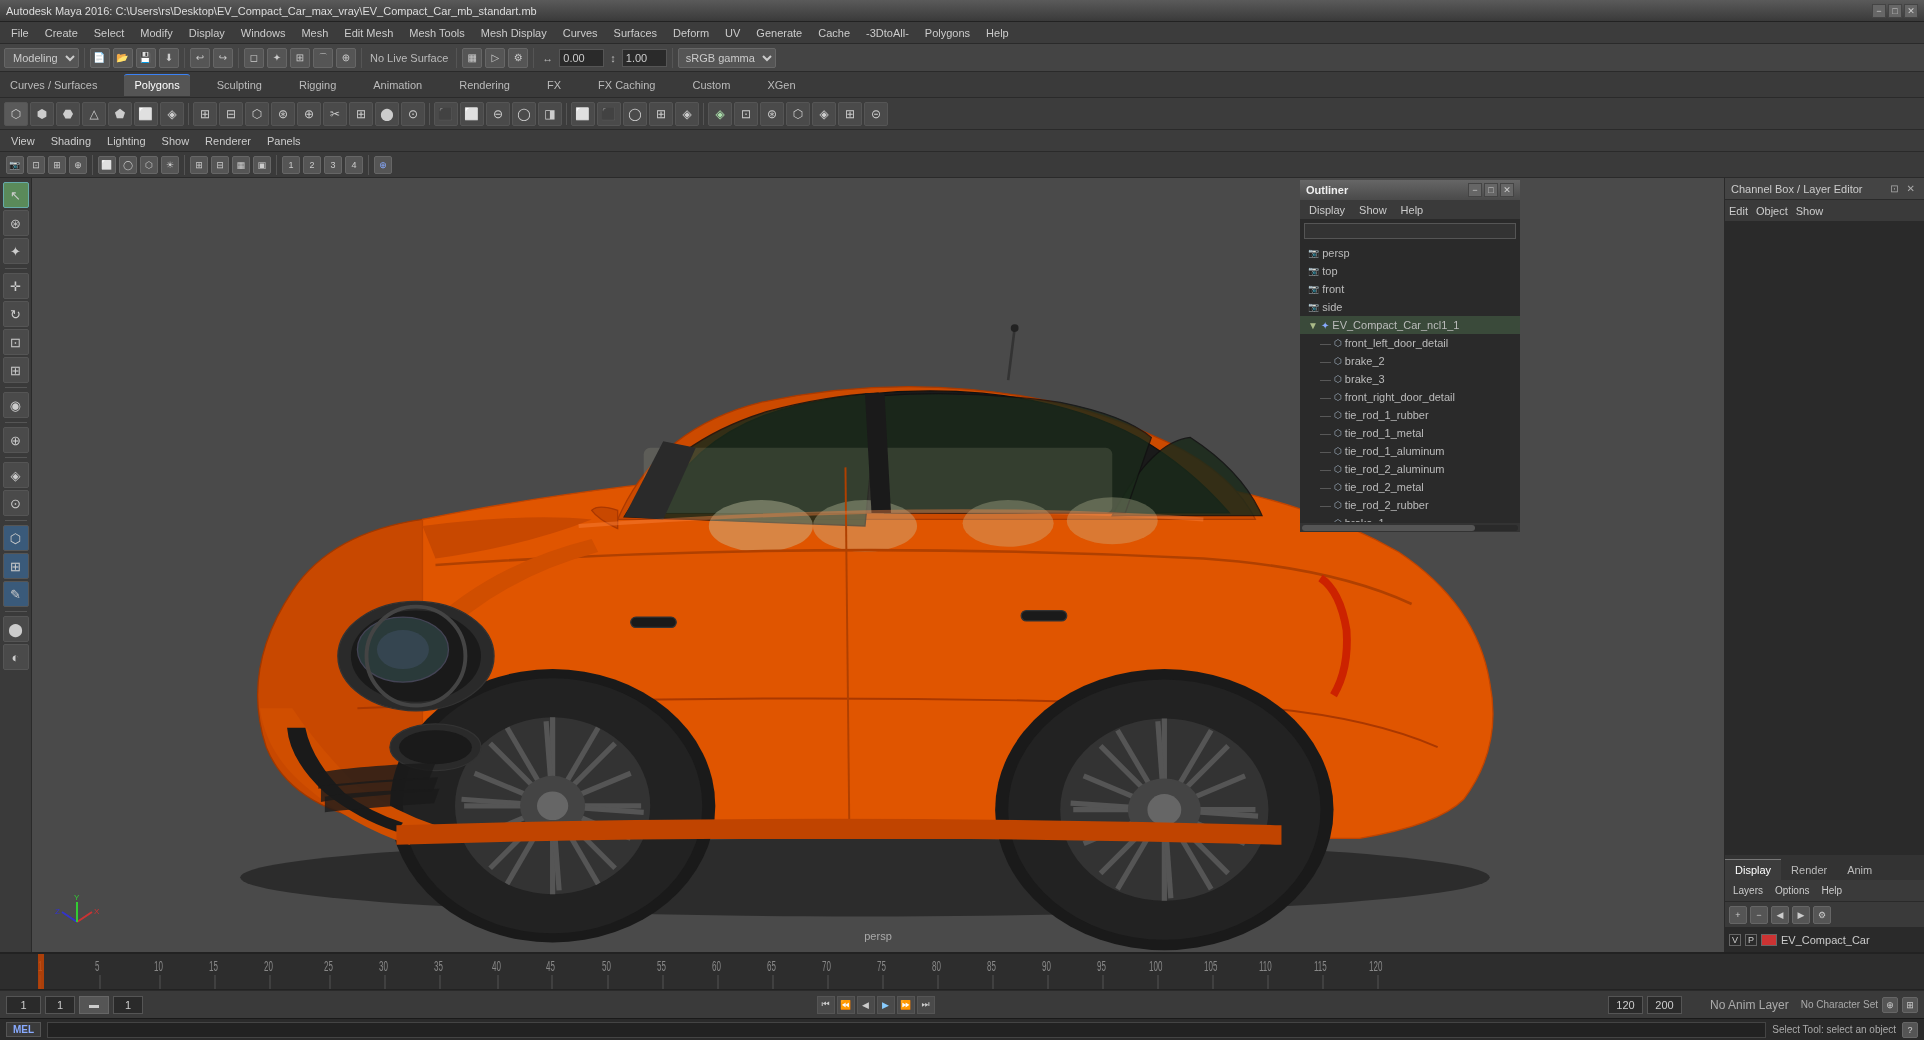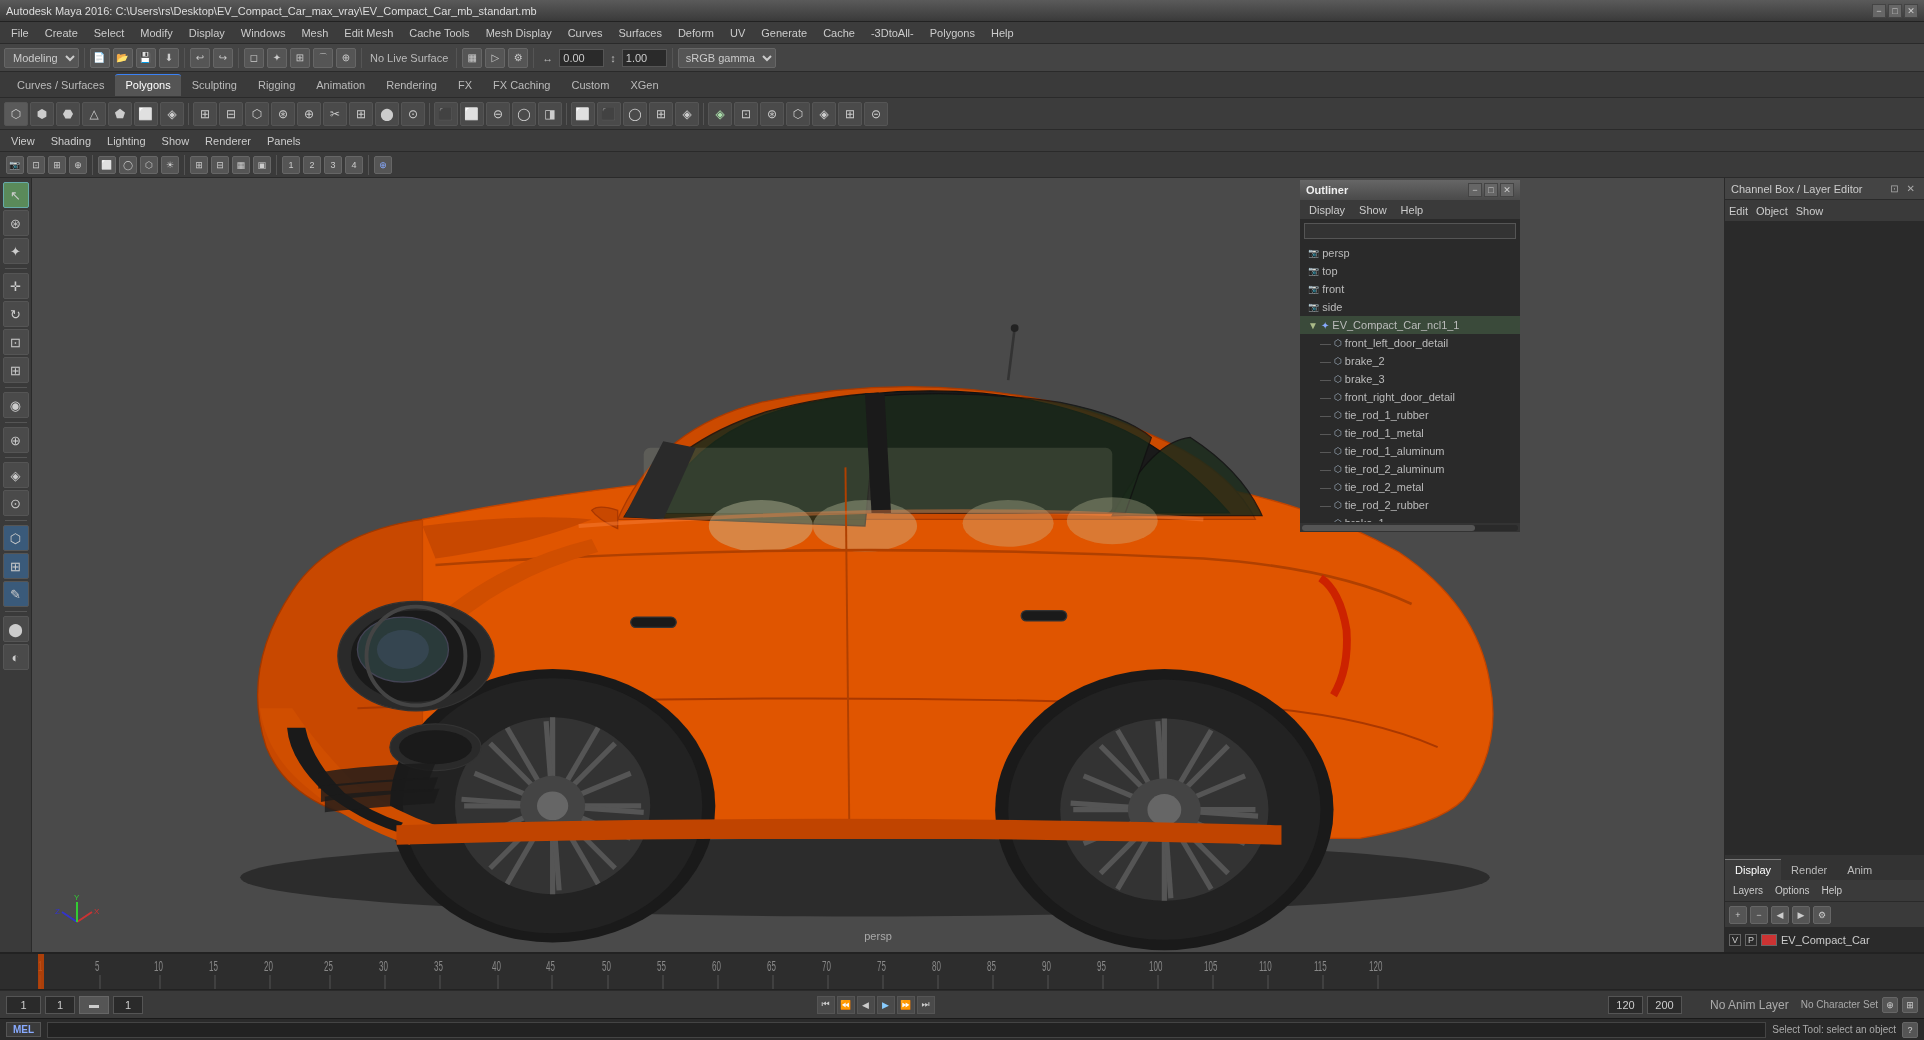--- a/index.html
+++ b/index.html
@@ -129,23 +129,23 @@
       border-radius: 2px;
     }
 
     
     #tab-bar {
       width: 100%;
       height: 26px;
       background: #3a3a3a;
       display: flex;
       align-items: center;
-      padding: 0 7px;
+      padding: 0 0;
       border-bottom: 1px solid #2a2a2a;
-      gap: 1px;
+      gap: 17px;
     }
     .tab-item {
       padding: 4px 10px;
       font-size: 11px;
       color: #bbb;
       cursor: pointer;
       border-radius: 3px 3px 0 0;
       height: 22px;
       display: flex;
       align-items: center;
@@ -482,21 +482,21 @@
 
   <div id="menu-bar">
     <span class="menu-item">File</span>
     <span class="menu-item">Create</span>
     <span class="menu-item">Select</span>
     <span class="menu-item">Modify</span>
     <span class="menu-item">Display</span>
     <span class="menu-item">Windows</span>
     <span class="menu-item">Mesh</span>
     <span class="menu-item">Edit Mesh</span>
-    <span class="menu-item">Cache Tools</span>
+    <span class="menu-item">Mesh Tools</span>
     <span class="menu-item">Mesh Display</span>
     <span class="menu-item">Curves</span>
     <span class="menu-item">Surfaces</span>
     <span class="menu-item">Deform</span>
     <span class="menu-item">UV</span>
     <span class="menu-item">Generate</span>
     <span class="menu-item">Cache</span>
     <span class="menu-item">-3DtoAll-</span>
     <span class="menu-item">Polygons</span>
     <span class="menu-item">Help</span>

